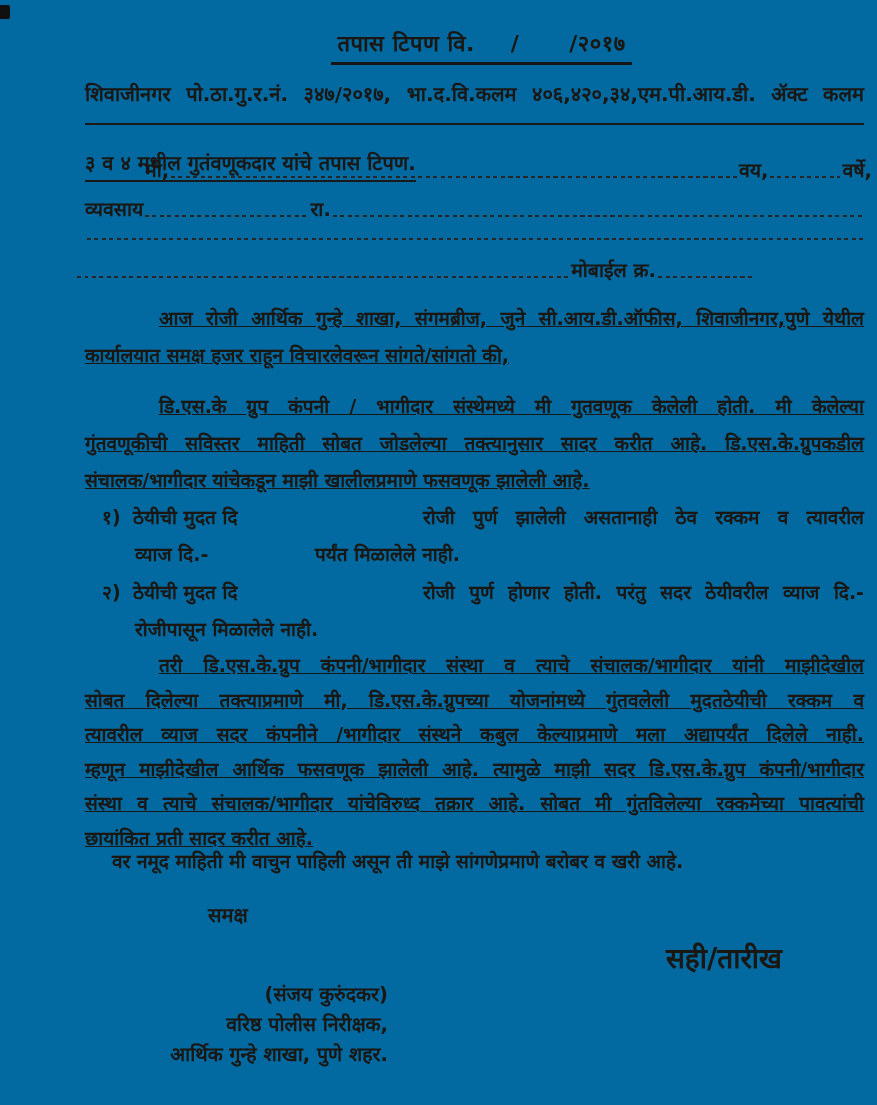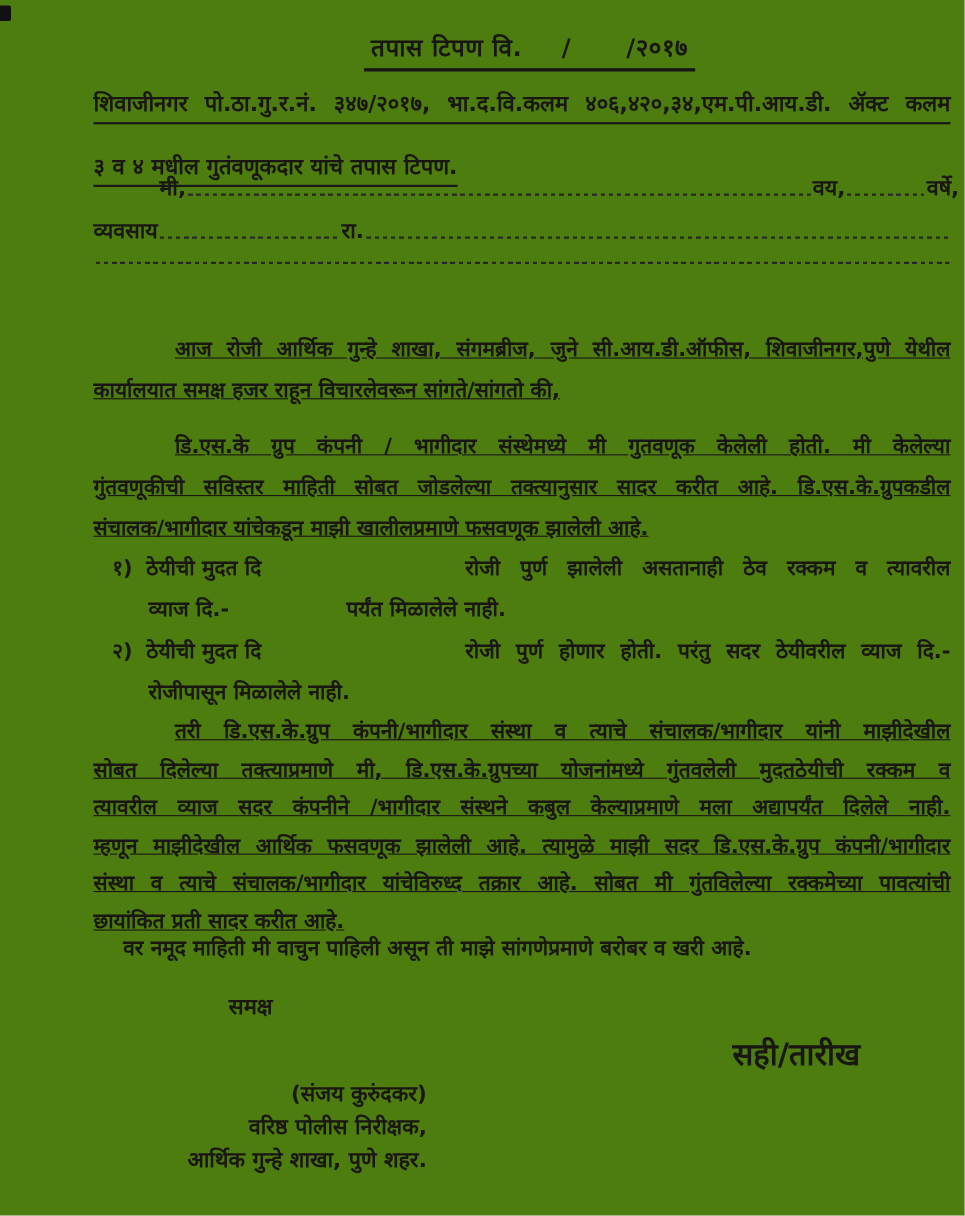--- a/index.html
+++ b/index.html
@@ -1,38 +1,38 @@
 <!DOCTYPE html>
 <html><head>
 <meta charset="utf-8">
 <style>
   html,body{margin:0;padding:0;background:#e8e8e8;}
   .page{
     position:relative;
     width:877px;height:1105px;
     margin:0 auto;
-    background:#4d7c0f;
+    background:#0369a1;
     font-family:"DejaVu Sans","Liberation Sans",sans-serif;
     color:#1a1713;
     font-weight:700;
     overflow:hidden;
   }
   .abs{position:absolute;}
   
   .corner-mark{left:0;top:5px;width:10px;height:14px;background:#101010;border-radius:0 2px 2px 0;}
 
   
   .title-wrap{top:27px;left:0;right:0;text-align:center;padding-left:86px;font-size:22px;letter-spacing:.5px;}
   .title-group{display:inline-block;border-bottom:3px solid #161616;padding:0 6px 5px 6px;white-space:nowrap;}
   .gap-a{display:inline-block;width:36px;}
   .gap-b{display:inline-block;width:50px;}
 
   
   .subject{top:80px;left:85px;right:13px;font-size:20px;}
-  .subject-line1{white-space:nowrap;text-align:justify;text-align-last:justify;padding-bottom:4px;border-bottom:2.5px solid #191919;}
+  .subject-line1{white-space:nowrap;text-align:justify;text-align-last:justify;padding-bottom:16px;border-bottom:2.5px solid #191919;}
   .subject-line2{margin-top:24px;}
   .subject-line2 .underlined{display:inline-block;border-bottom:2.5px solid #191919;padding-bottom:4px;white-space:nowrap;}
 
   
   .formrow{display:flex;align-items:flex-end;font-size:19.5px;line-height:26px;}
   .dash{height:2.5px;margin:0 2px 6px 2px;background:repeating-linear-gradient(90deg,#262626 0 4px,transparent 4px 7.5px);}
   .dash.grow{flex:1;}
   .row-mi{top:158px;left:85px;right:5px;}
   .row-vyavasay{top:197px;left:85px;right:13px;}
   .row-blank{top:230px;left:85px;right:12px;height:16px;}
@@ -102,20 +102,25 @@
     <span>व्यवसाय</span>
     <span class="dash w-163"></span>
     <span>रा.</span>
     <span class="dash grow"></span>
   </div>
 
   <div class="abs formrow row-blank">
     <span class="dash grow"></span>
   </div>
 
+  <div class="abs formrow row-mobile">
+    <span class="dash grow"></span>
+    <span>मोबाईल क्र.</span>
+    <span class="dash w-97"></span>
+  </div>
 
   <div class="abs para p1">
     <div class="ln first-indent">आज रोजी आर्थिक गुन्हे शाखा, संगमब्रीज, जुने सी.आय.डी.ऑफीस, शिवाजीनगर,पुणे येथील</div>
     <div class="ln natural">कार्यालयात समक्ष हजर राहून विचारलेवरून सांगते/सांगतो की,</div>
   </div>
 
   <div class="abs para p2">
     <div class="ln first-indent">डि.एस.के ग्रुप कंपनी / भागीदार संस्थेमध्ये मी गुतवणूक केलेली होती. मी केलेल्या</div>
     <div class="ln">गुंतवणूकीची सविस्तर माहिती सोबत जोडलेल्या तक्त्यानुसार सादर करीत आहे. डि.एस.के.ग्रुपकडील</div>
     <div class="ln natural">संचालक/भागीदार यांचेकडून माझी खालीलप्रमाणे फसवणूक झालेली आहे.</div>

